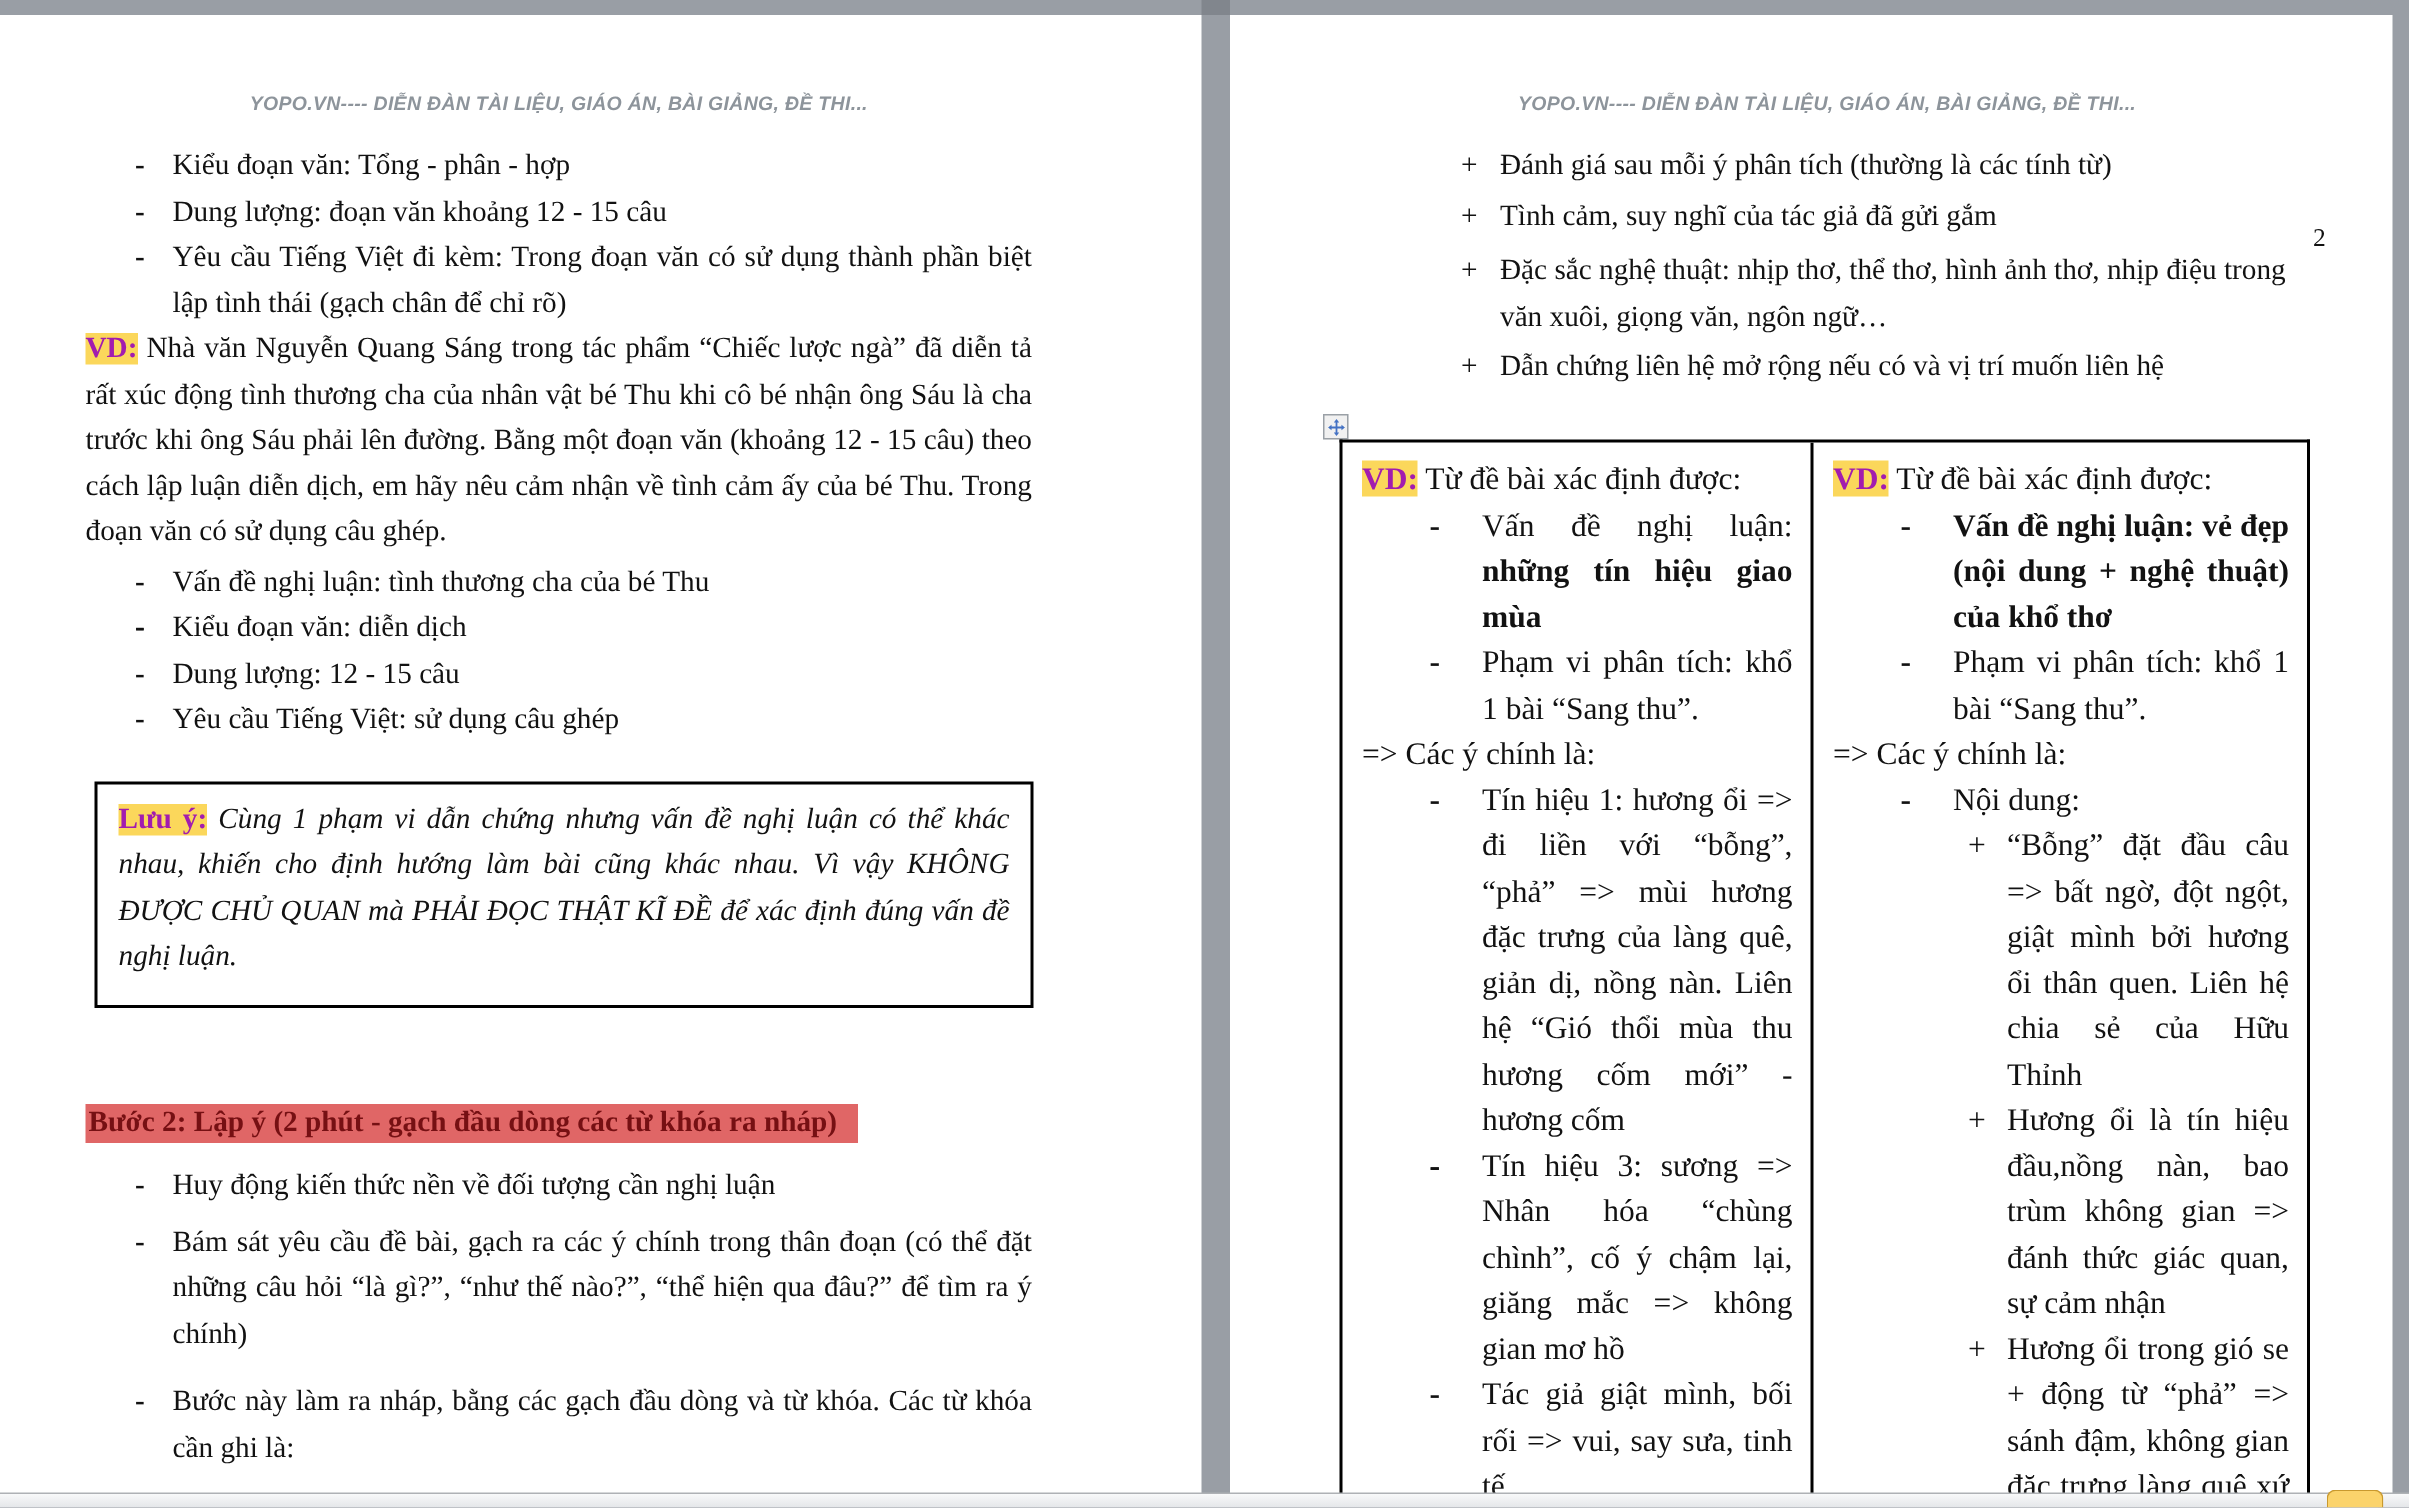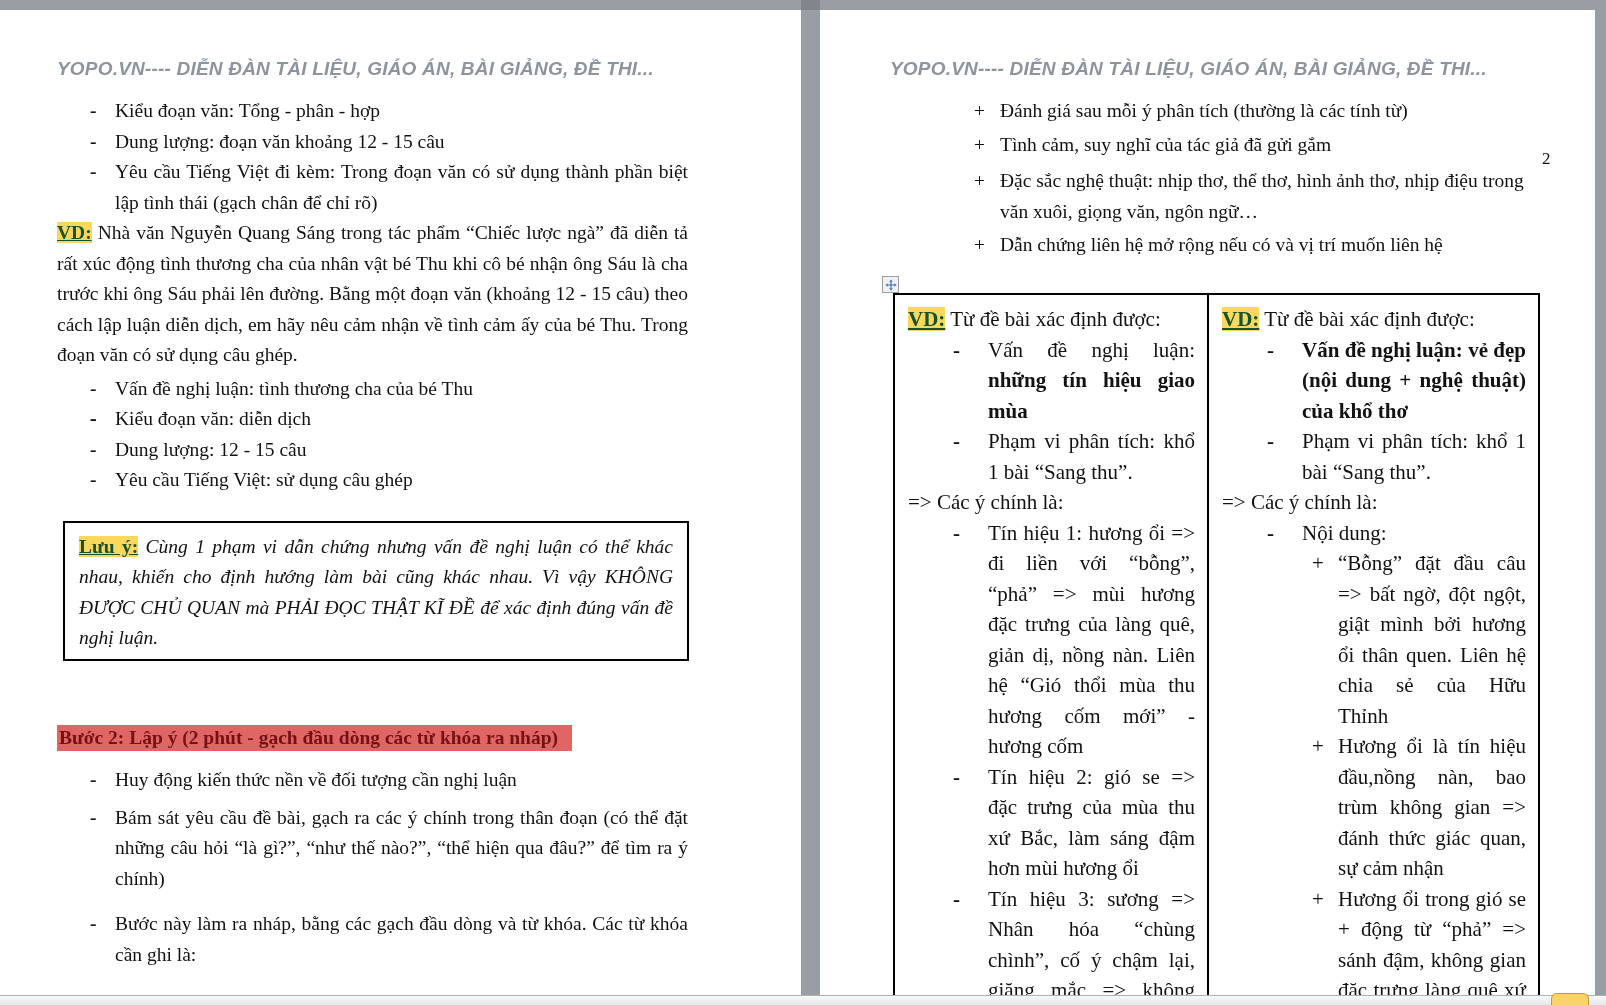--- a/index.html
+++ b/index.html
@@ -4,40 +4,40 @@
 <style>
   html,body{margin:0;padding:0;}
   .screen{position:relative;width:1606px;height:1005px;background:#999ea5;overflow:hidden;
           font-family:"Liberation Serif",serif;color:#121212;}
   .divider-dark{position:absolute;left:801px;top:0;width:19px;height:10px;background:#81868d;}
   .page{position:absolute;top:10px;bottom:9px;background:#ffffff;}
   .page-left{left:0;width:801px;}
   .page-right{left:820px;width:775px;}
 
   .doc-header{font-family:"Liberation Sans",sans-serif;font-style:italic;font-weight:bold;
-              color:#8d949b;font-size:19px;letter-spacing:.2px;line-height:18px;}
+              color:#8d949b;font-size:13px;letter-spacing:.2px;line-height:18px;text-align:center;}
 
   .lp-content{position:absolute;left:57px;top:50px;width:631px;font-size:19.5px;line-height:30.5px;}
   .rp-content{position:absolute;left:70px;top:50px;width:656px;font-size:19.5px;line-height:30.5px;}
 
   .list{margin-top:18px;}
   .dash-item{position:relative;padding-left:58px;text-align:justify;}
   .dash-item>.m{position:absolute;left:33px;font-weight:bold;}
   .plus-item{position:relative;padding-left:110px;}
   .plus-item>.m{position:absolute;left:84px;}
   .plus-item+.plus-item{margin-top:3px;}
 
   .para{margin:0;text-align:justify;}
   .arrow-line{text-align:left;}
 
   .hl-yellow{background:#FBD75B;}
-  .red-label{color:#14532d;font-weight:bold;text-decoration:underline;}
+  .red-label{color:#a21caf;font-weight:bold;}
 
   .note-box{margin-top:25px;margin-left:6px;width:594px;border:2px solid #000;
-            padding:9px 14px 5px 14px;text-align:justify;font-style:italic;}
+            padding:9px 14px 16px 14px;text-align:justify;font-style:italic;}
   .note-box .red-label{font-style:normal;}
 
   .step2{margin-top:62px;line-height:30.5px;}
   .hl-red{background:#E06666;color:#761013;font-weight:bold;padding:2px 14px 3px 2px;font-family:Liberation Serif, serif;}
   .step2-list{margin-top:12px;}
   .step2-list .dash-item{margin-top:7px;}
   .step2-list .dash-item:last-child{margin-top:15px;}
 
   .page-num{position:absolute;left:722px;top:140px;font-size:17px;line-height:17px;}
 
@@ -179,21 +179,20 @@
           <span class="m">-</span>
           <span>Phạm vi phân tích: khổ 1 bài “Sang thu”.</span>
         </div>
         <div class="arrow-line">=&gt; Các ý chính là:</div>
         <div class="dash-item">
           <span class="m">-</span>
           <span>Tín hiệu 1: hương ổi =&gt; đi liền với “bỗng”, “phả” =&gt; mùi hương đặc trưng của làng quê, giản dị, nồng nàn. Liên hệ “Gió thổi mùa thu hương cốm mới” - hương cốm</span>
         </div>
         <div class="dash-item">
           <span class="m">-</span>
-          <span>Tín hiệu 2: gió se =&gt; đặc trưng của mùa thu xứ Bắc, làm sáng đậm hơn mùi hương ổi</span>
         </div>
         <div class="dash-item">
           <span class="m">-</span>
           <span>Tín hiệu 3: sương =&gt; Nhân hóa “chùng chình”, cố ý chậm lại, giăng mắc =&gt; không gian mơ hồ</span>
         </div>
         <div class="dash-item">
           <span class="m">-</span>
           <span>Tác giả giật mình, bối rối =&gt; vui, say sưa, tinh tế</span>
         </div>
 

